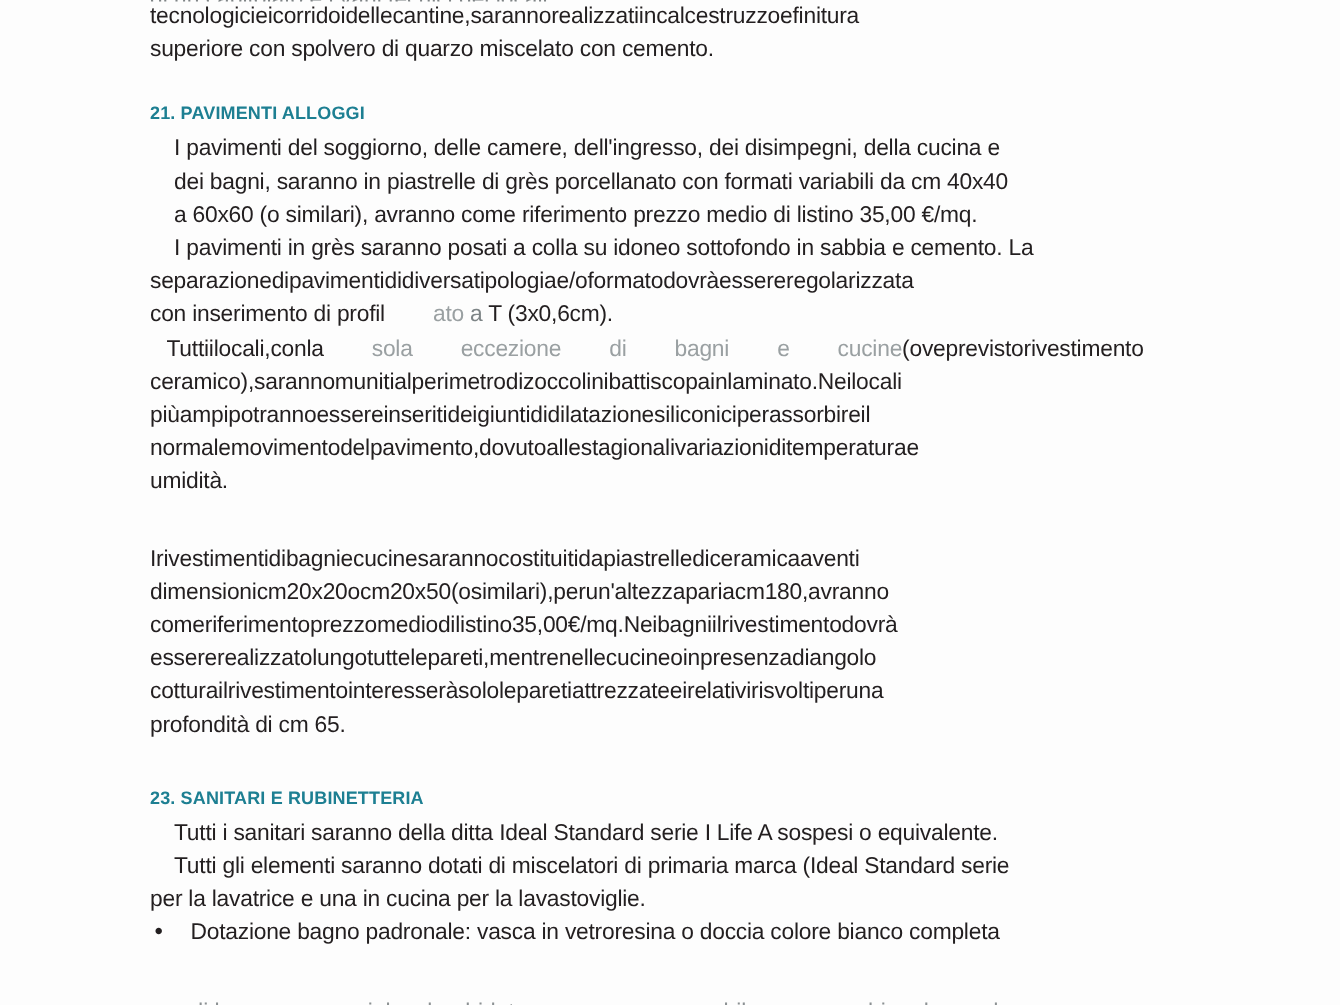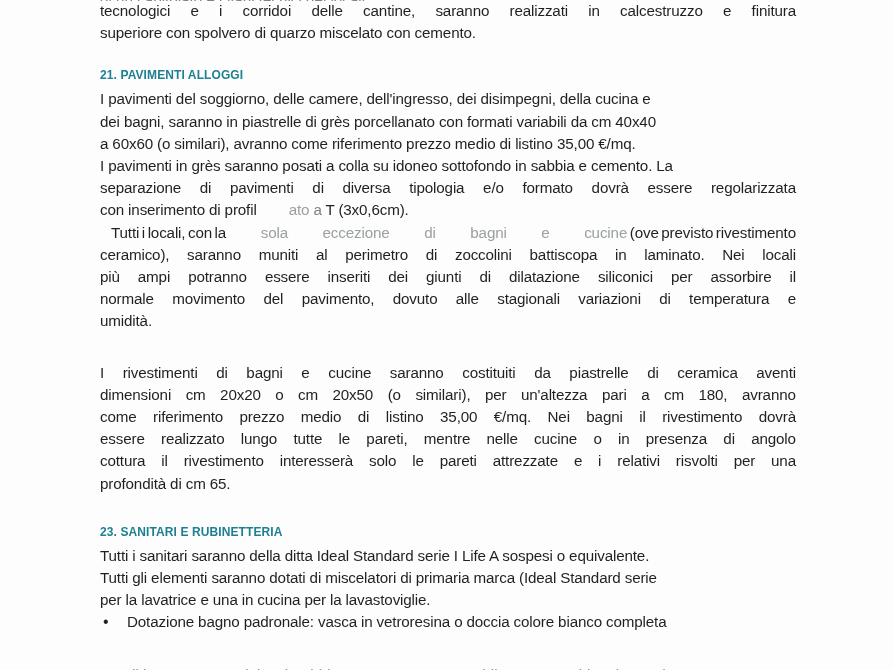--- a/index.html
+++ b/index.html
@@ -39,26 +39,27 @@
     font-size: 15.2px;
     line-height: 22.2px;
     letter-spacing: -0.15px;
     text-align: justify;
     text-justify: inter-word;
   }
 
   .para .ln {
     display: block;
     white-space: nowrap;
+    margin-left: 16px;
   }
 
   
   .jl {
     display: flex;
-    justify-content: space-between;
+    justify-content: flex-start;
     white-space: nowrap;
   }
 
   
   .ll {
     display: block;
     white-space: nowrap;
   }
 
   .heading {

